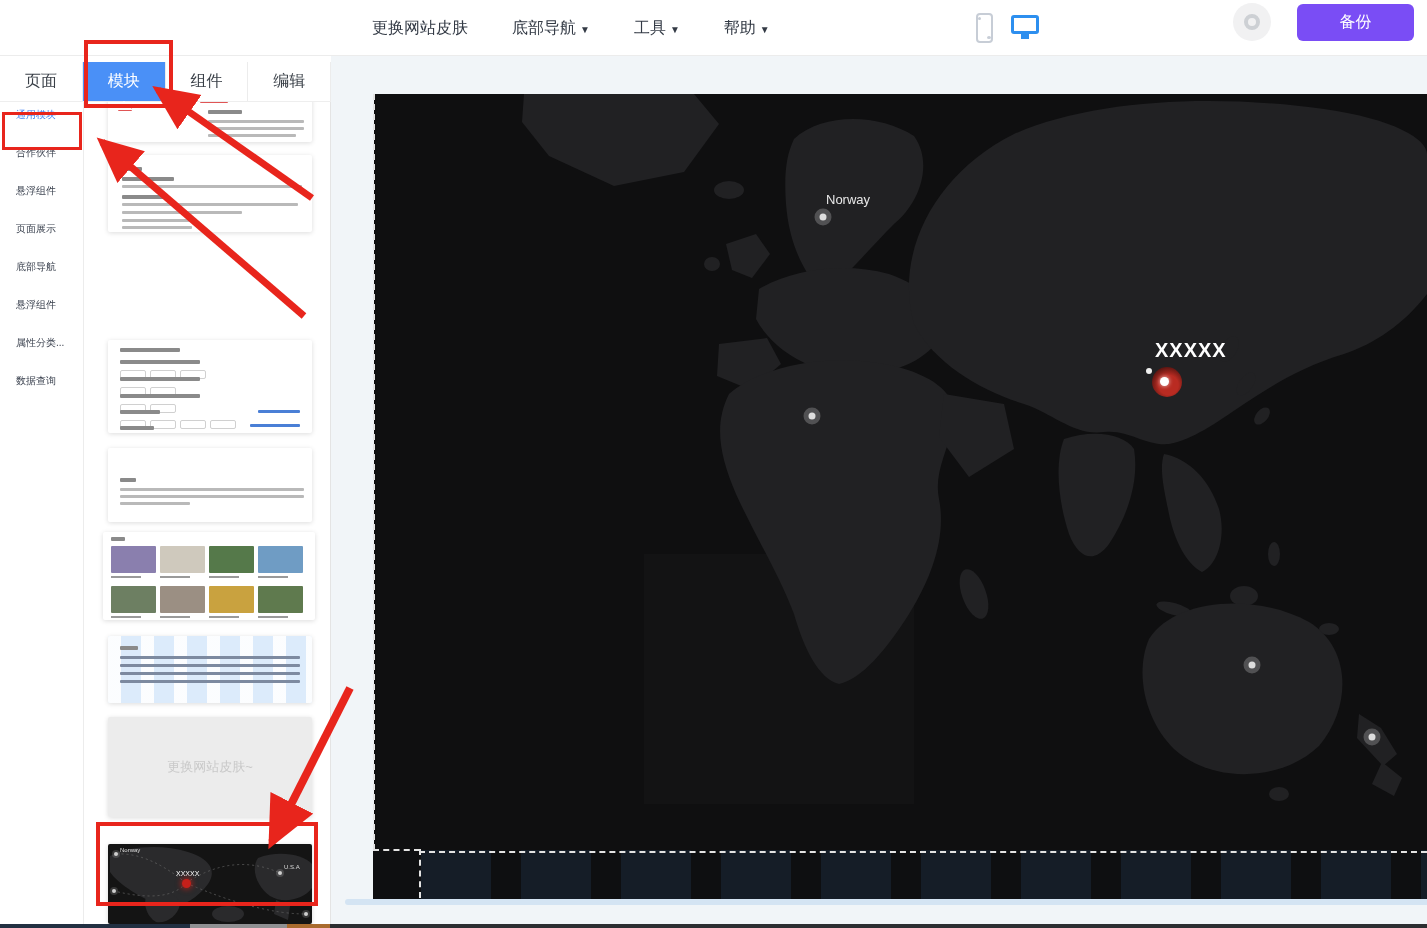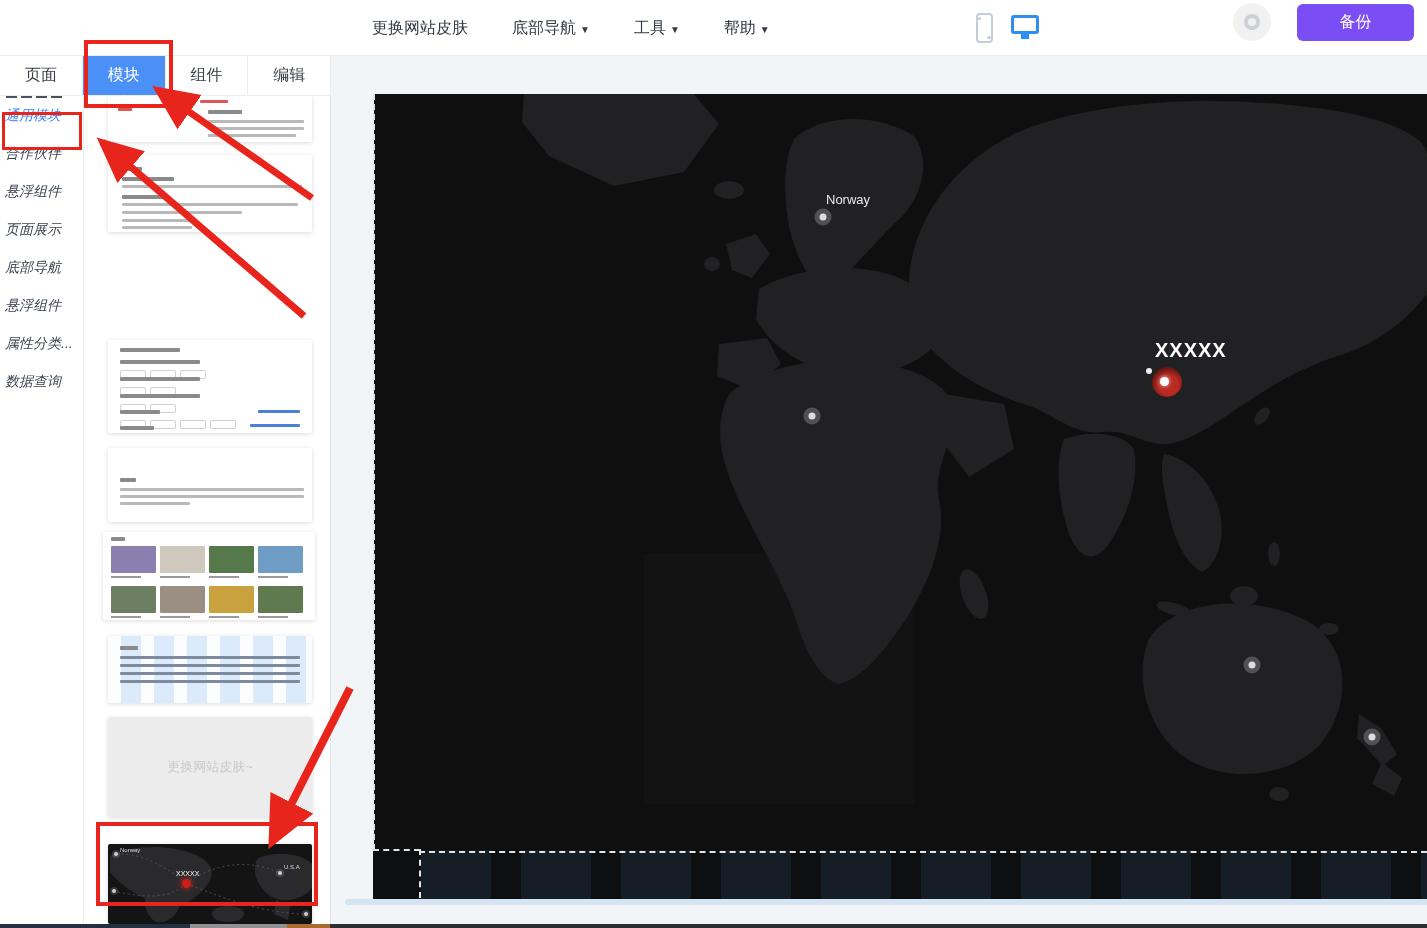--- a/index.html
+++ b/index.html
@@ -18,28 +18,28 @@
   .phone-icon::before { content:""; position:absolute; left:50%; top:2px; width:3px; height:3px; margin-left:-7px; background:#c7cdd6; border-radius:50%; }
   .phone-icon::after { content:""; position:absolute; left:50%; bottom:2px; width:4px; height:3px; margin-left:2px; background:#c7cdd6; border-radius:50%; }
   .monitor-icon { width:28px; height:26px; position:relative; }
   .monitor-icon .scr { width:28px; height:19px; border:3px solid #2d8fef; border-radius:3px; }
   .monitor-icon .stand { width:8px; height:5px; background:#2d8fef; margin:0 auto; }
   .eye-wrap { position:absolute; left:1233px; top:3px; width:38px; height:38px; border-radius:50%; background:#f1f1f2; display:flex; align-items:center; justify-content:center; }
   .eye-glyph { width:16px; height:16px; border-radius:50%; border:4px solid #cdd0d4; position:relative; }
   .backup-btn { position:absolute; left:1297px; top:4px; width:117px; height:37px; background:#7a4df5; color:#fff; font-size:16px; border:none; border-radius:6px; cursor:pointer; }
 
   
-  .tabbar { position:absolute; left:0; top:56px; width:331px; height:40px; background:#be185d; border-bottom:1px solid #eeeeee; z-index:9; display:flex; }
+  .tabbar { position:absolute; left:0; top:62px; width:331px; height:40px; background:#be185d; border-bottom:1px solid #eeeeee; z-index:9; display:flex; }
   .tab { flex:1; display:flex; align-items:center; justify-content:center; font-size:16px; color:#3a4048; border-right:1px solid #ececec; cursor:pointer; position:relative; background:#fff; }
   .tab.active { background:#4a90f7; color:#fff; }
   .tab.active::after { content:""; position:absolute; left:50%; bottom:-9px; margin-left:-9px; border-left:9px solid transparent; border-right:9px solid transparent; border-bottom:9px solid #fff; }
 
   
   .cats { position:absolute; left:0; top:96px; width:84px; height:832px; background:#fff; border-right:1px solid #ececec; z-index:5; }
-  .cat { height:38px; line-height:38px; padding-left:5px; font-size:14px; color:#3c4350; cursor:pointer; white-space:nowrap;font-style:italic; }
+  .cat { height:38px; line-height:38px; padding-left:16px; font-size:10px; color:#3c4350; cursor:pointer; white-space:nowrap; }
   .cat.active { color:#3b7ef6; }
   .cat-clipped { position:absolute; left:6px; top:-6px; height:8px; overflow:hidden; display:flex; gap:4px; }
   .cat-clipped i { width:11px; height:12px; background:#4a5260; display:block; }
 
   
   .panel { position:absolute; left:85px; top:96px; width:246px; height:832px; background:#fff; border-right:1px solid #e4e4e4; z-index:4; }
   .card { position:absolute; background:#fff; box-shadow:0 1px 5px rgba(0,0,0,.14); border-radius:2px; cursor:pointer; overflow:hidden; }
   .sk { background:#b9b9b9; height:3px; border-radius:1px; }
   .sk.dark { background:#8a8a8a; height:4px; }
   .sk.red { background:#e05555; }

